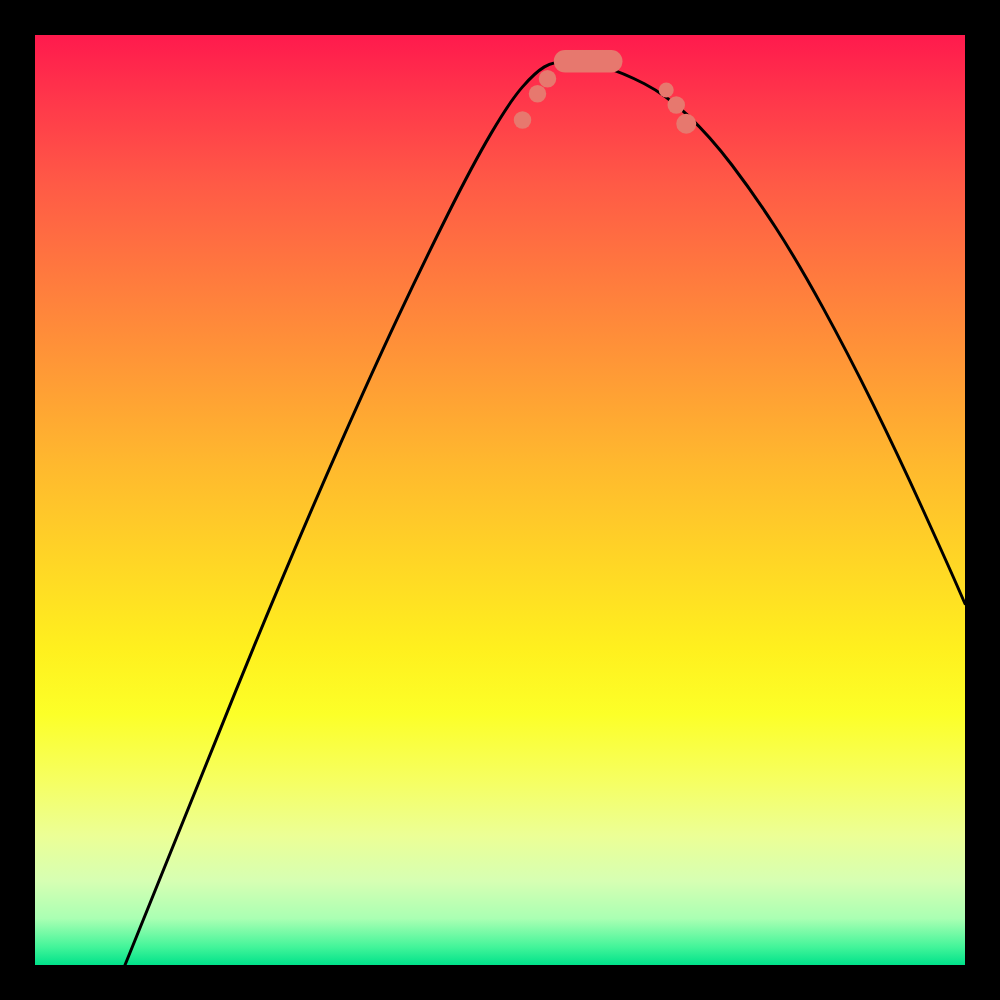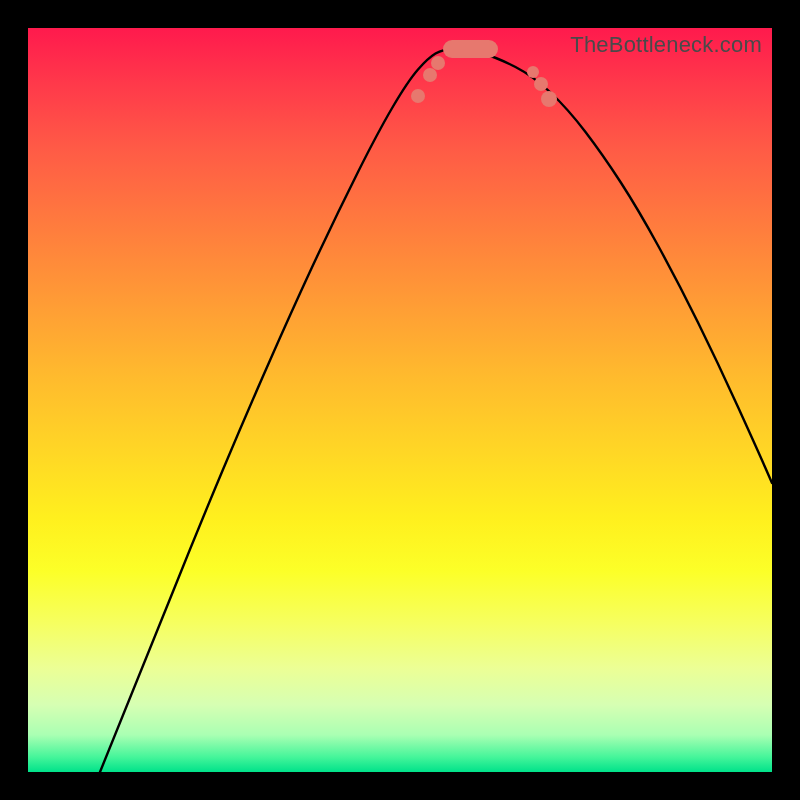--- a/index.html
+++ b/index.html
@@ -75,21 +75,20 @@
   .valley-bar {
     fill: #e7786e;
     stroke: none;
   }
 </style>
 </head>
 <body>
 
 <div class="frame">
   <div class="plot">
-    <div class="watermark">TheBottleneck.com</div>
     <svg class="curve" viewBox="0 0 744 744" preserveAspectRatio="none">
       <path id="curve-path" class="curve-stroke" d="M 72 744 Q 120 626 145 563.5 Q 170 501 195 441.5 Q 220 382 245 325.5 Q 270 269 290 226.5 Q 310 184 330 144 Q 350 104 365 78.5 Q 380 53 390 41.5 Q 400 30 407.5 25.5 Q 415 21 427.5 21 Q 440 21 455 25.5 Q 470 30 487.5 39 Q 505 48 522.5 64.5 Q 540 81 557.5 104 Q 575 127 592.5 154 Q 610 181 630 217.5 Q 650 254 670 294.5 Q 690 335 710 379 Q 730 423 737 439 T 744 455"></path>
       <rect id="valley-rect" class="valley-bar" x="415" y="12" width="55" height="18" rx="9" ry="9"></rect>
       <g id="markers">
           <circle cx="390" cy="68" r="7" class="marker"></circle>
           <circle cx="402" cy="47" r="7" class="marker"></circle>
           <circle cx="410" cy="35" r="7" class="marker"></circle>
           <circle cx="505" cy="44" r="6" class="marker"></circle>
           <circle cx="513" cy="56" r="7" class="marker"></circle>
           <circle cx="521" cy="71" r="8" class="marker"></circle>

